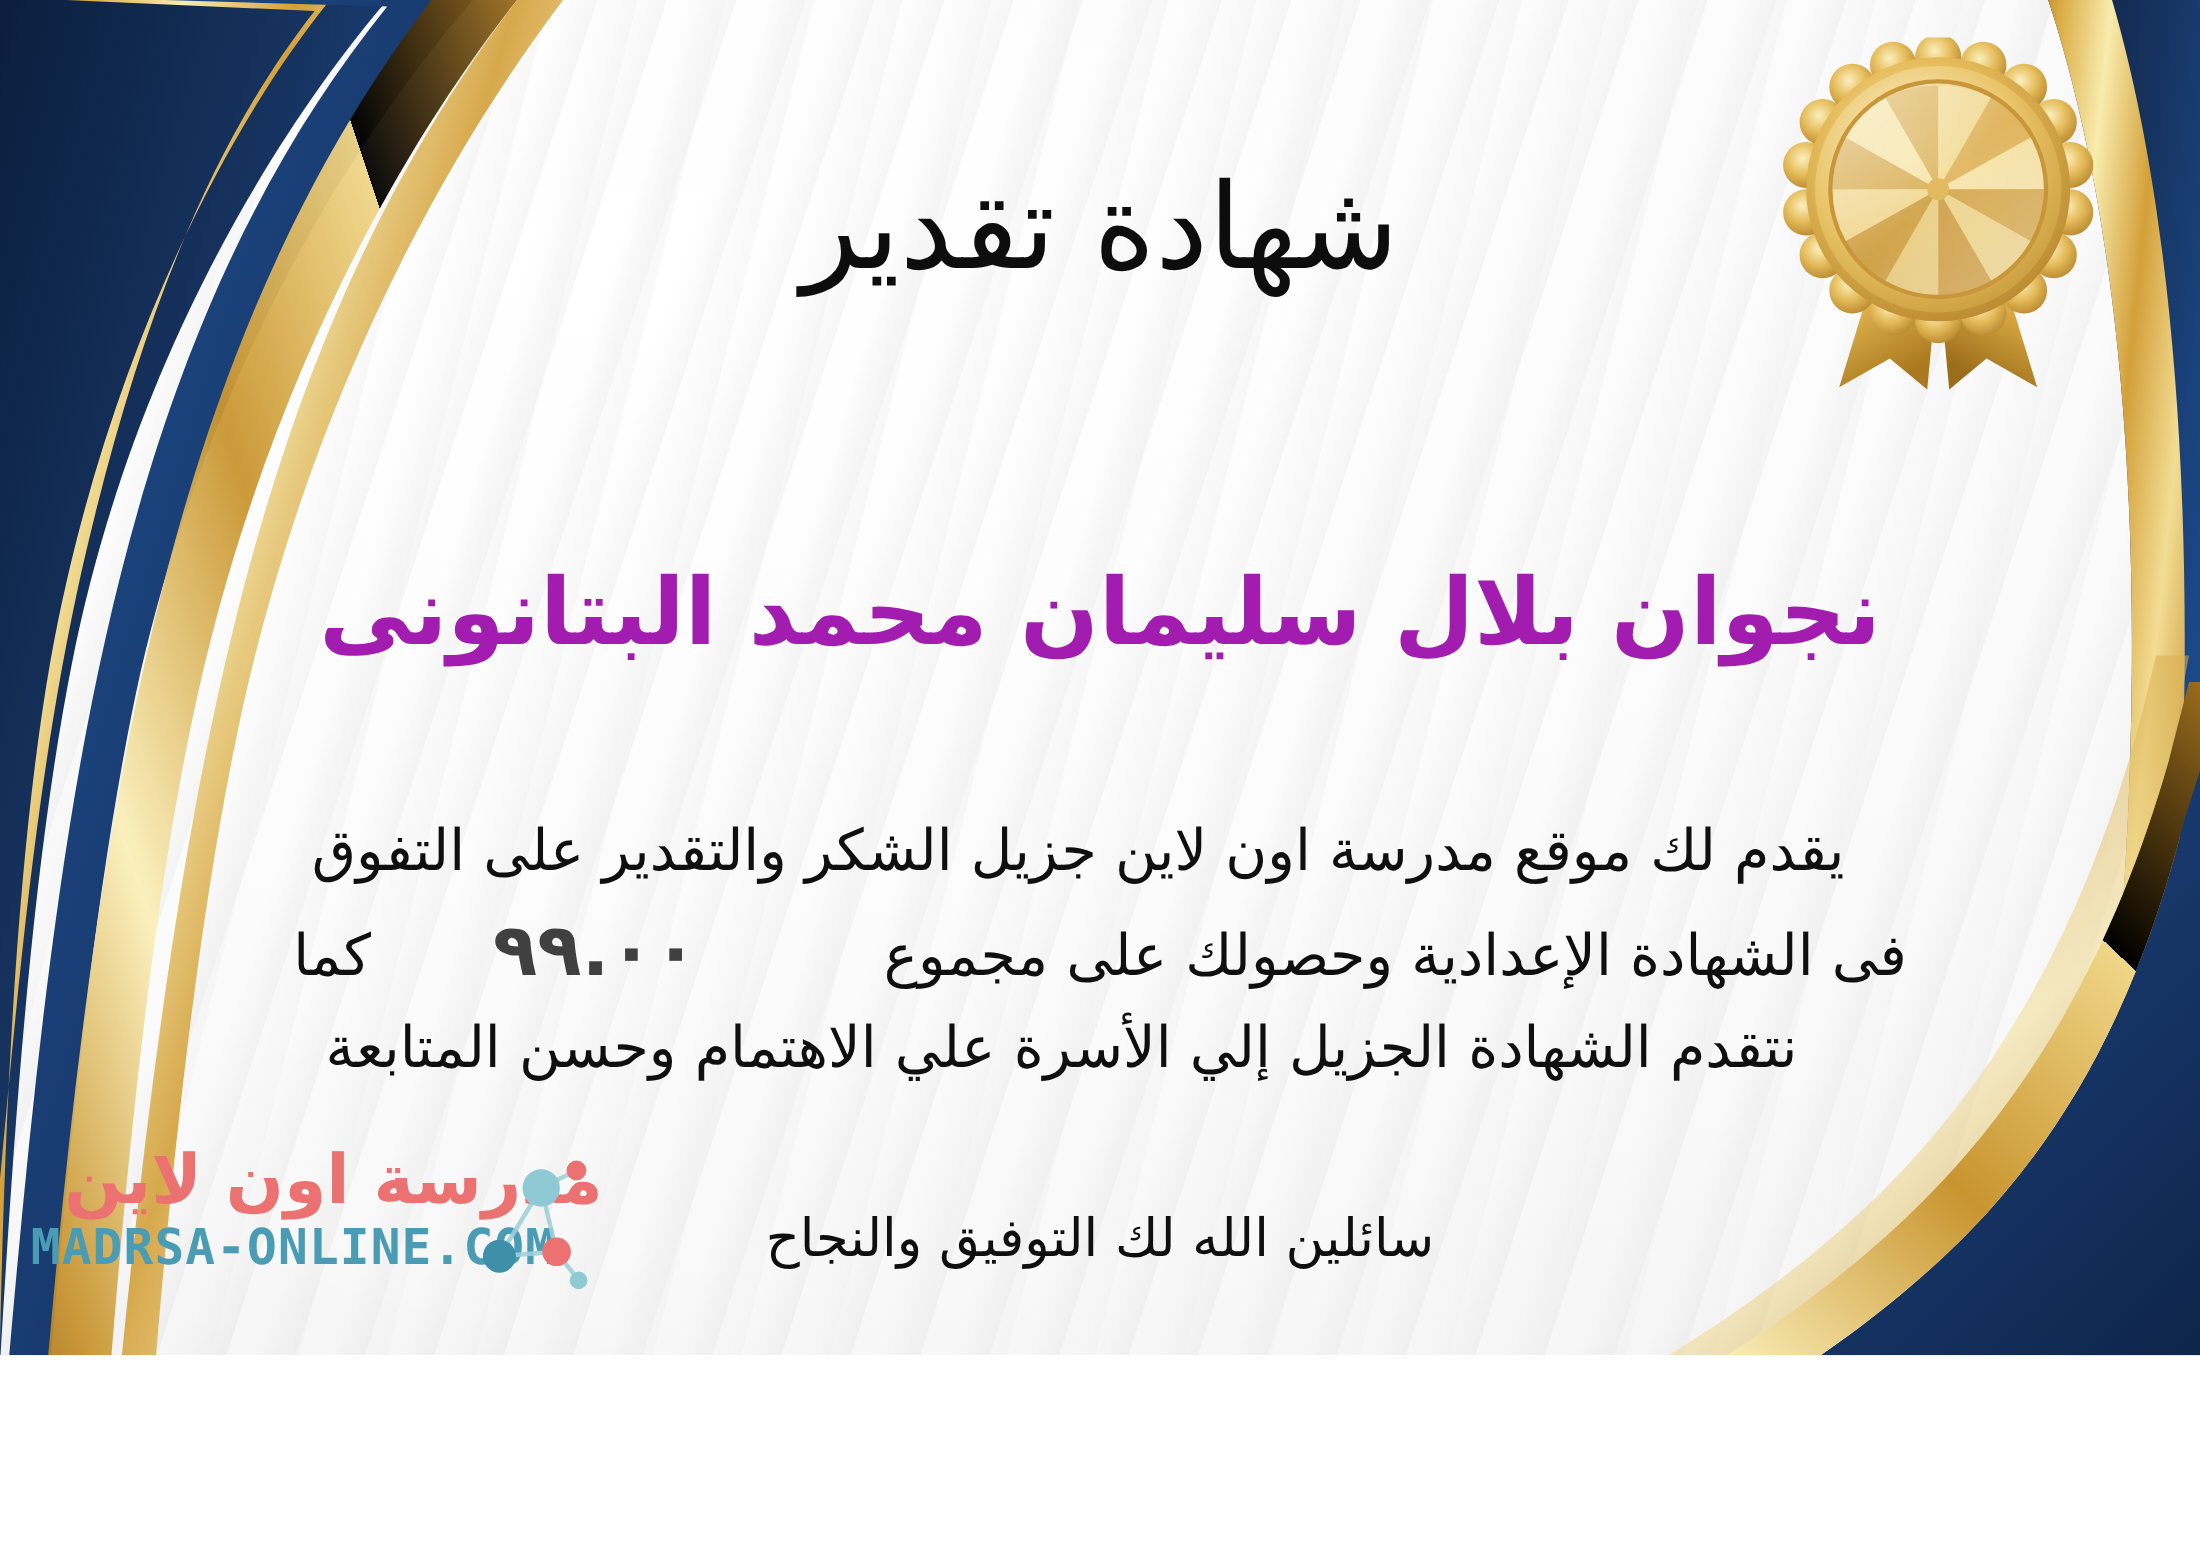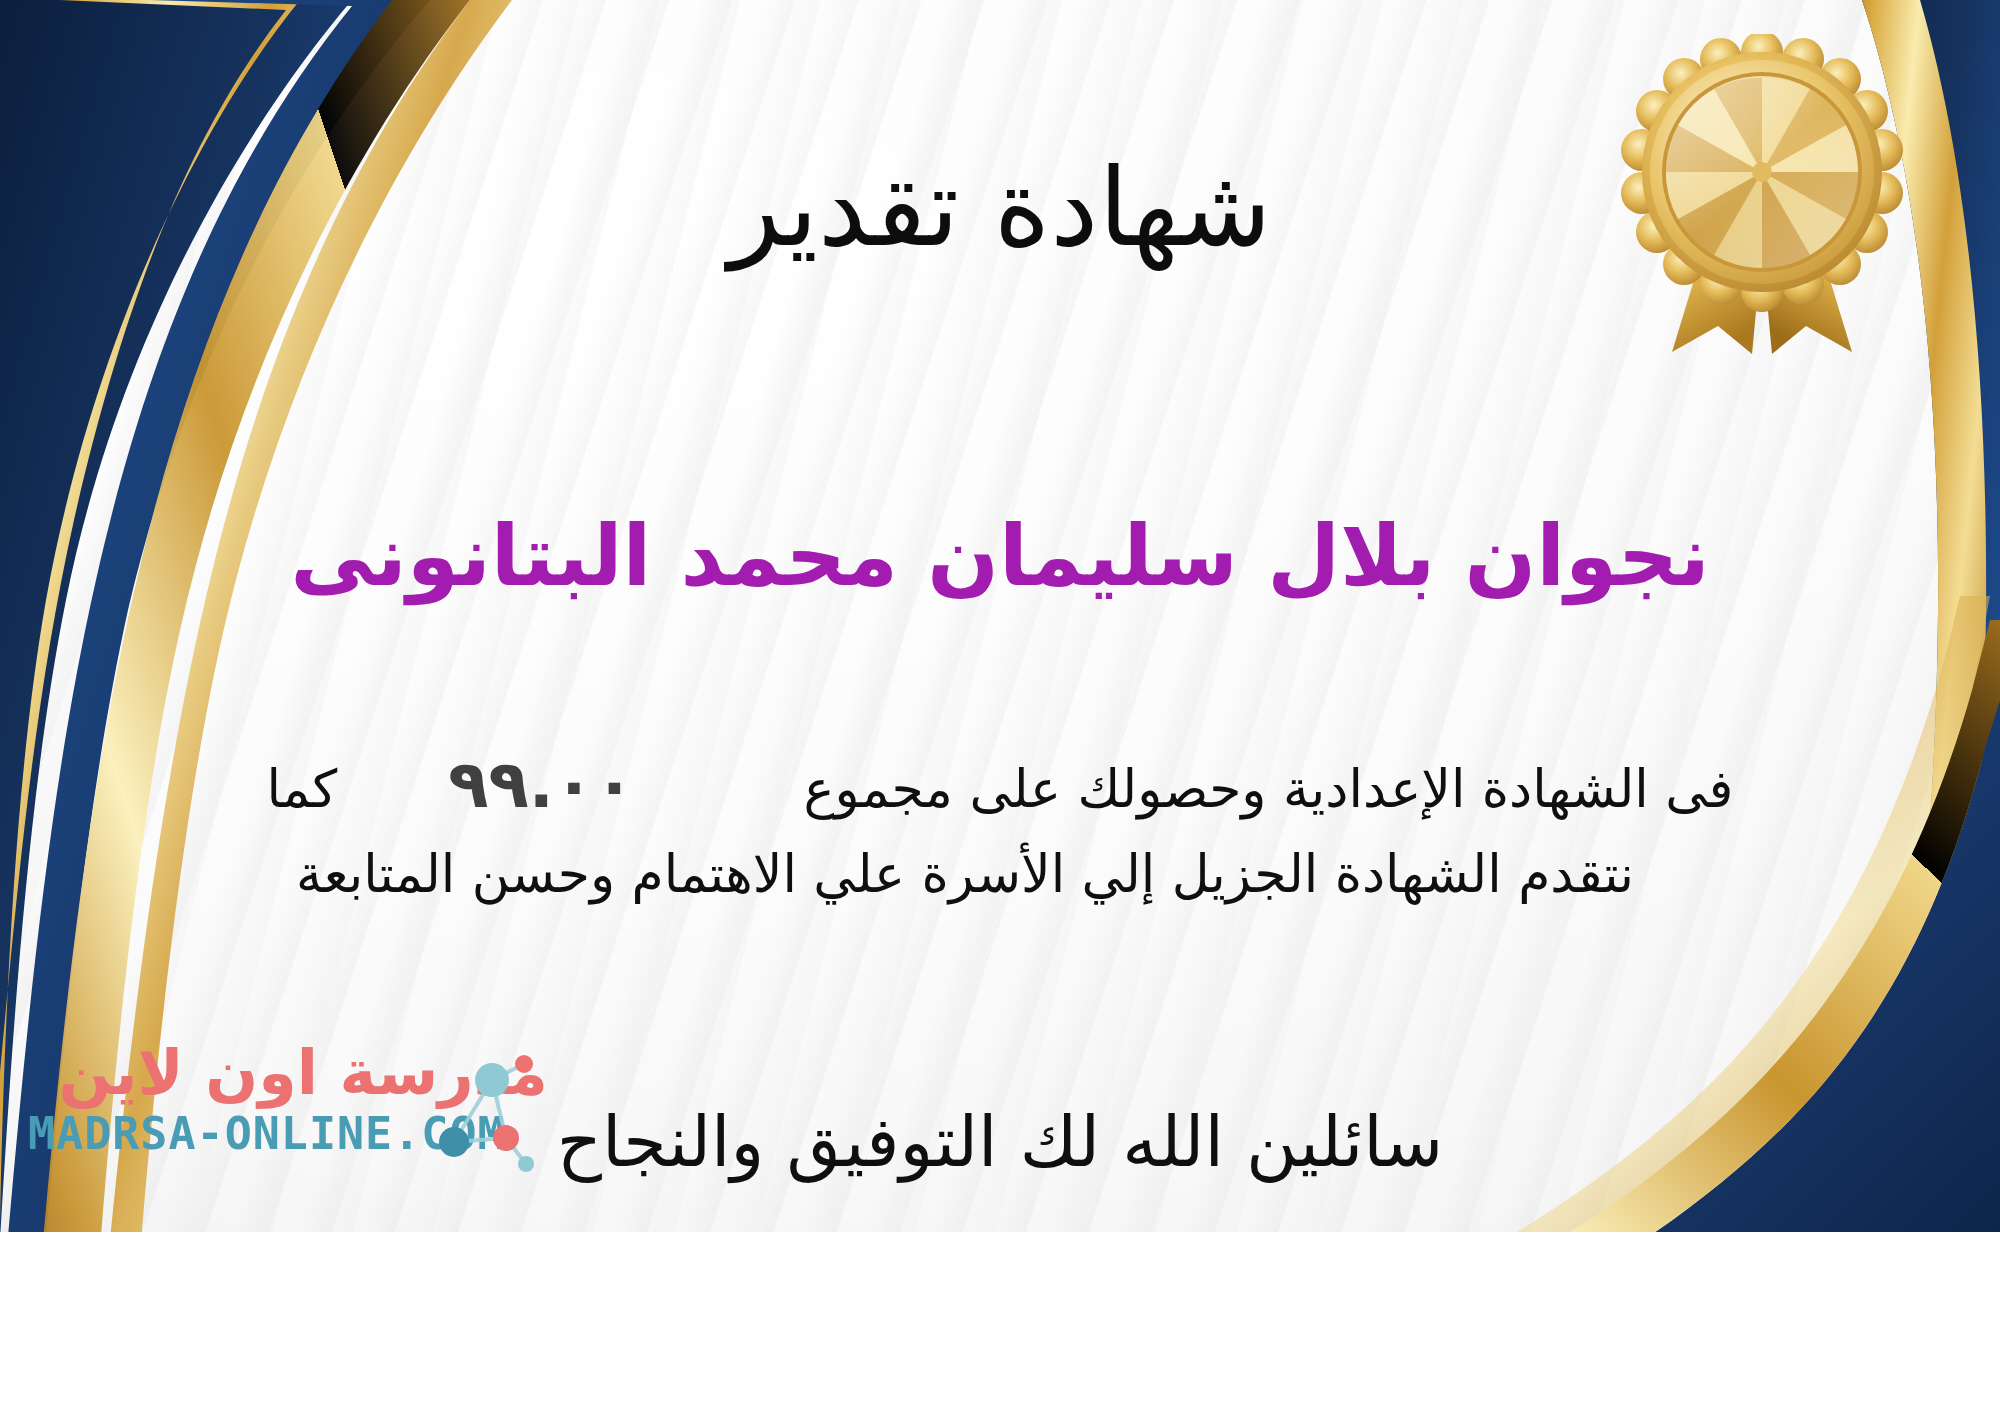--- a/index.html
+++ b/index.html
@@ -107,21 +107,21 @@
     font-size:66px;
     padding:0 26px;
     letter-spacing:1px;
   }
   .gap-lg{display:inline-block;width:110px;}
   .gap-sm{display:inline-block;width:52px;}
 
   .closing-line{
     position:absolute;
     top:1090px;left:0;right:0;
-    font-size:70px;
+    font-size:48px;
     line-height:1.5;
     color:#0f0f0f;
     white-space:nowrap;
   }
 
   
   .brand{
     position:absolute;
     left:28px;bottom:42px;
     width:520px;height:150px;
@@ -316,20 +316,21 @@
   </div>
 
   <div class="content">
 
     <div class="cert-title">شهادة تقدير</div>
 
     <div class="recipient-name">نجوان بلال سليمان محمد البتانونى</div>
 
     <div class="body-block">
 
+      <div class="body-line l1">يقدم لك موقع مدرسة اون لاين جزيل الشكر  والتقدير على التفوق</div>
 
       <div class="body-line l2">
         <span>فى الشهادة الإعدادية وحصولك على مجموع</span>
         <span class="gap-lg"></span>
         <span class="score">٩٩.٠٠</span>
         <span class="gap-sm"></span>
         <span>كما</span>
       </div>
 
       <div class="body-line l3">نتقدم  الشهادة الجزيل إلي الأسرة علي الاهتمام وحسن المتابعة</div>

